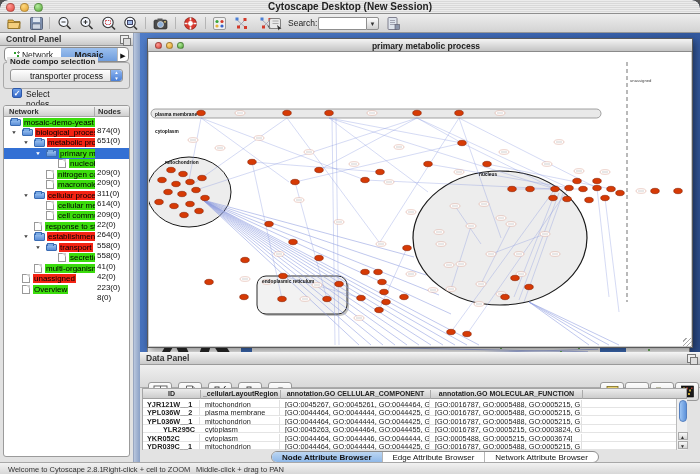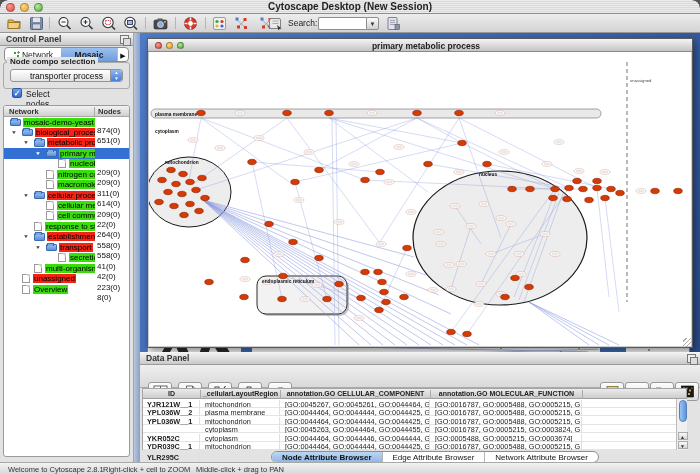--- a/index.html
+++ b/index.html
@@ -712,21 +712,21 @@
               <span class="td" style="left: 142px; width: 145px;">[GO:0044464, GO:0044444, GO:0044425, G...</span>
               <span class="td" style="left: 292px; width: 147px;">[GO:0016787, GO:0005488, GO:0005215, G...</span>
             </div>
             <div class="dp-row">
               <span class="td id" style="left: 4px; width: 53px;">YPL036W__1</span>
               <span class="td" style="left: 62px; width: 75px;">mitochondrion</span>
               <span class="td" style="left: 142px; width: 145px;">[GO:0044464, GO:0044444, GO:0044425, G...</span>
               <span class="td" style="left: 292px; width: 147px;">[GO:0016787, GO:0005488, GO:0005215, G...</span>
             </div>
             <div class="dp-row">
-              <span class="td id" style="left: 4px; width: 53px; margin-top: 28px;">YLR295C</span>
+              <span class="td id" style="left: 20px; width: 53px;">YLR295C</span>
               <span class="td" style="left: 62px; width: 75px;">cytoplasm</span>
               <span class="td" style="left: 142px; width: 145px;">[GO:0045263, GO:0044464, GO:0044455, G...</span>
               <span class="td" style="left: 292px; width: 147px;">[GO:0016787, GO:0005215, GO:0003824, G...</span>
             </div>
             <div class="dp-row">
               <span class="td id" style="left: 4px; width: 53px;">YKR052C</span>
               <span class="td" style="left: 62px; width: 75px;">cytoplasm</span>
               <span class="td" style="left: 142px; width: 145px;">[GO:0044464, GO:0044446, GO:0044444, G...</span>
               <span class="td" style="left: 292px; width: 147px;">[GO:0005488, GO:0005215, GO:0003674]</span>
             </div>

